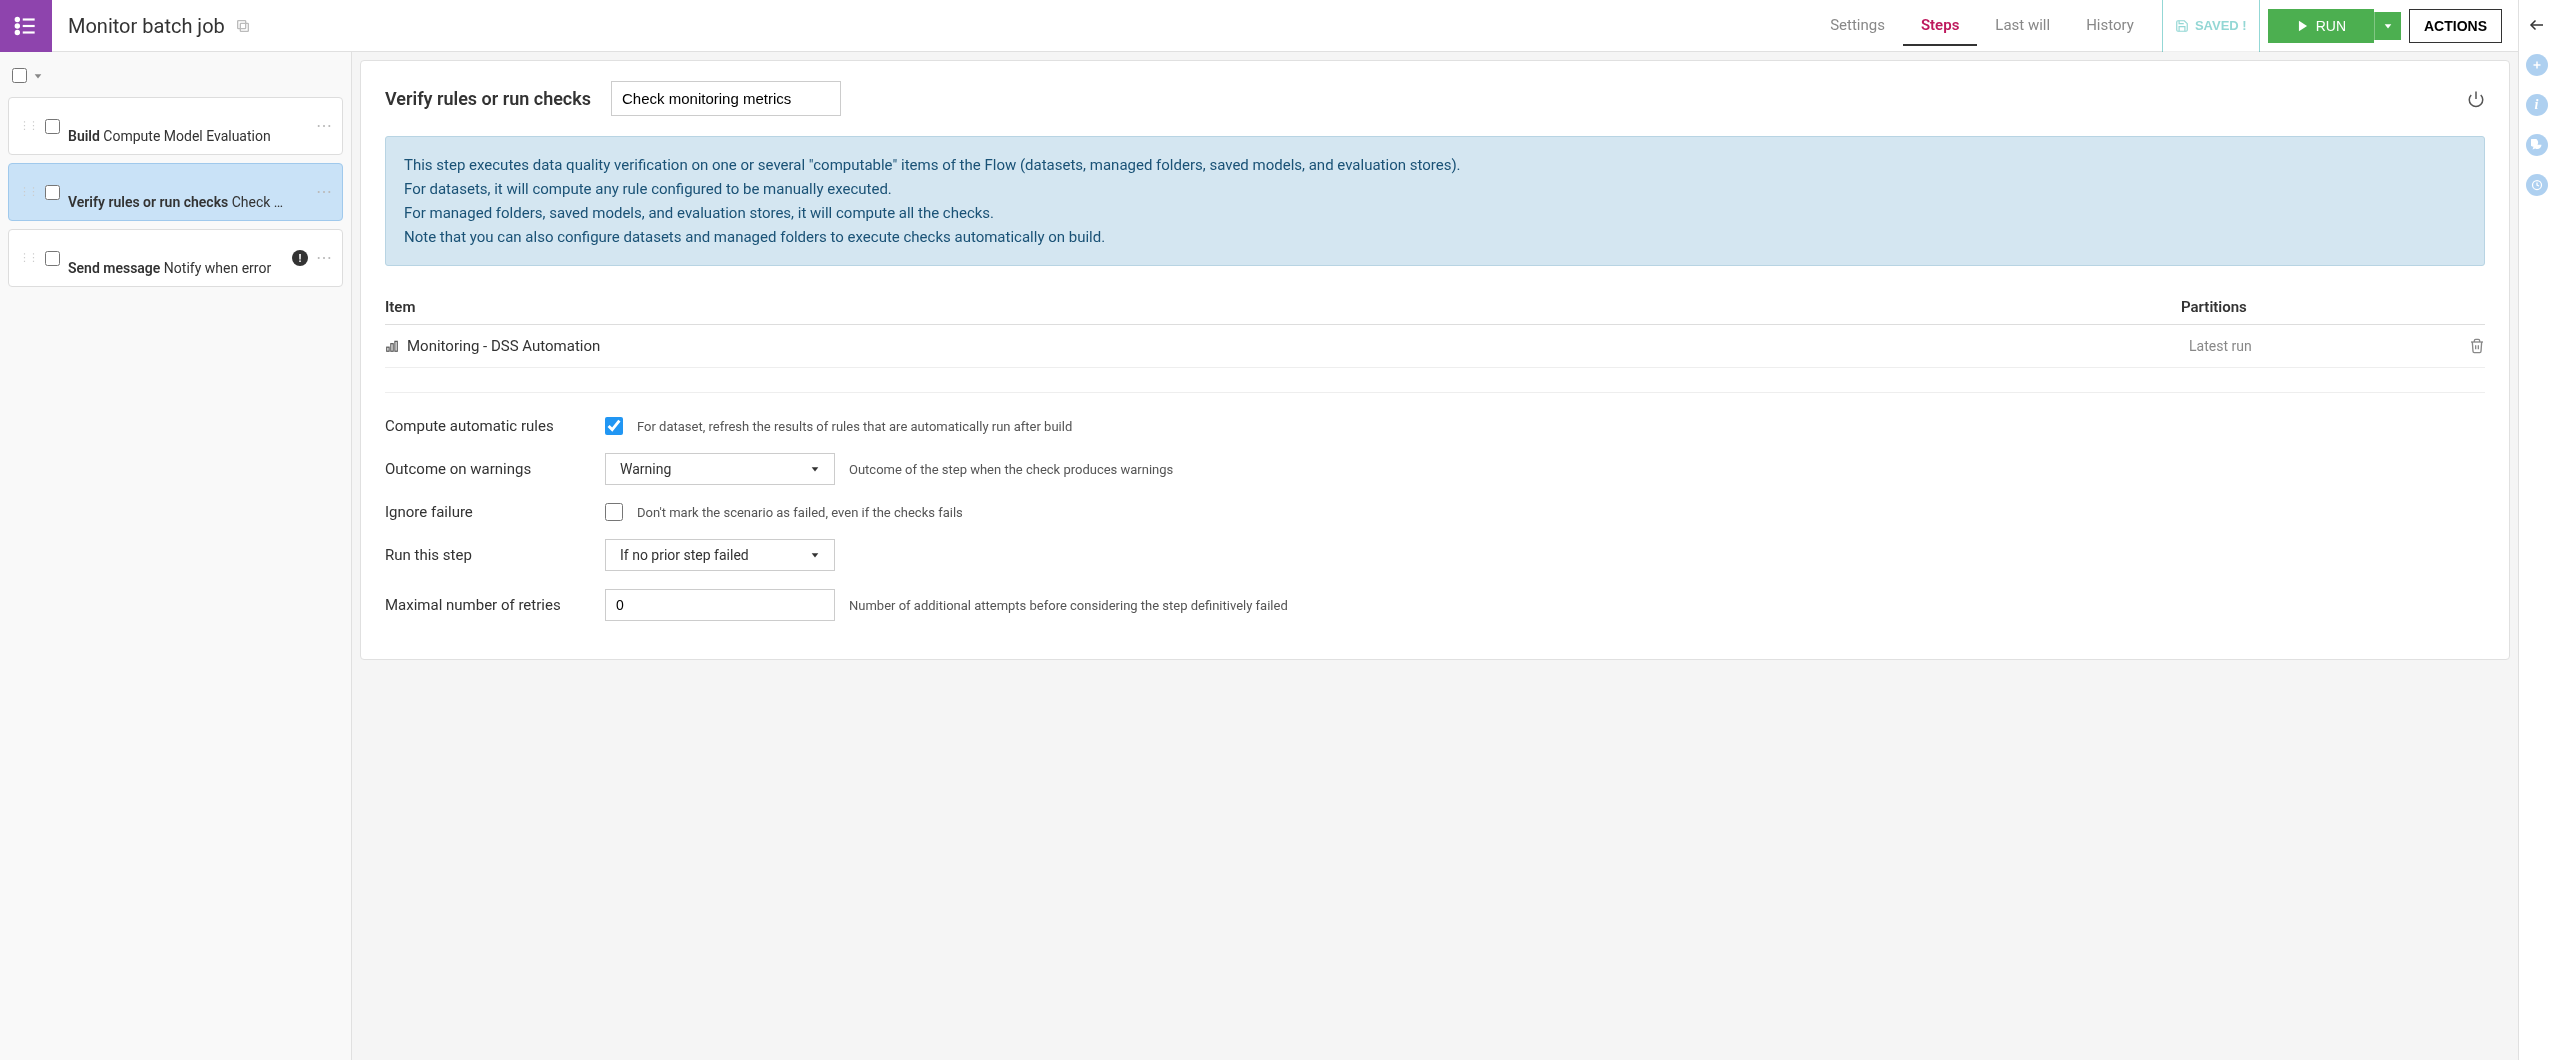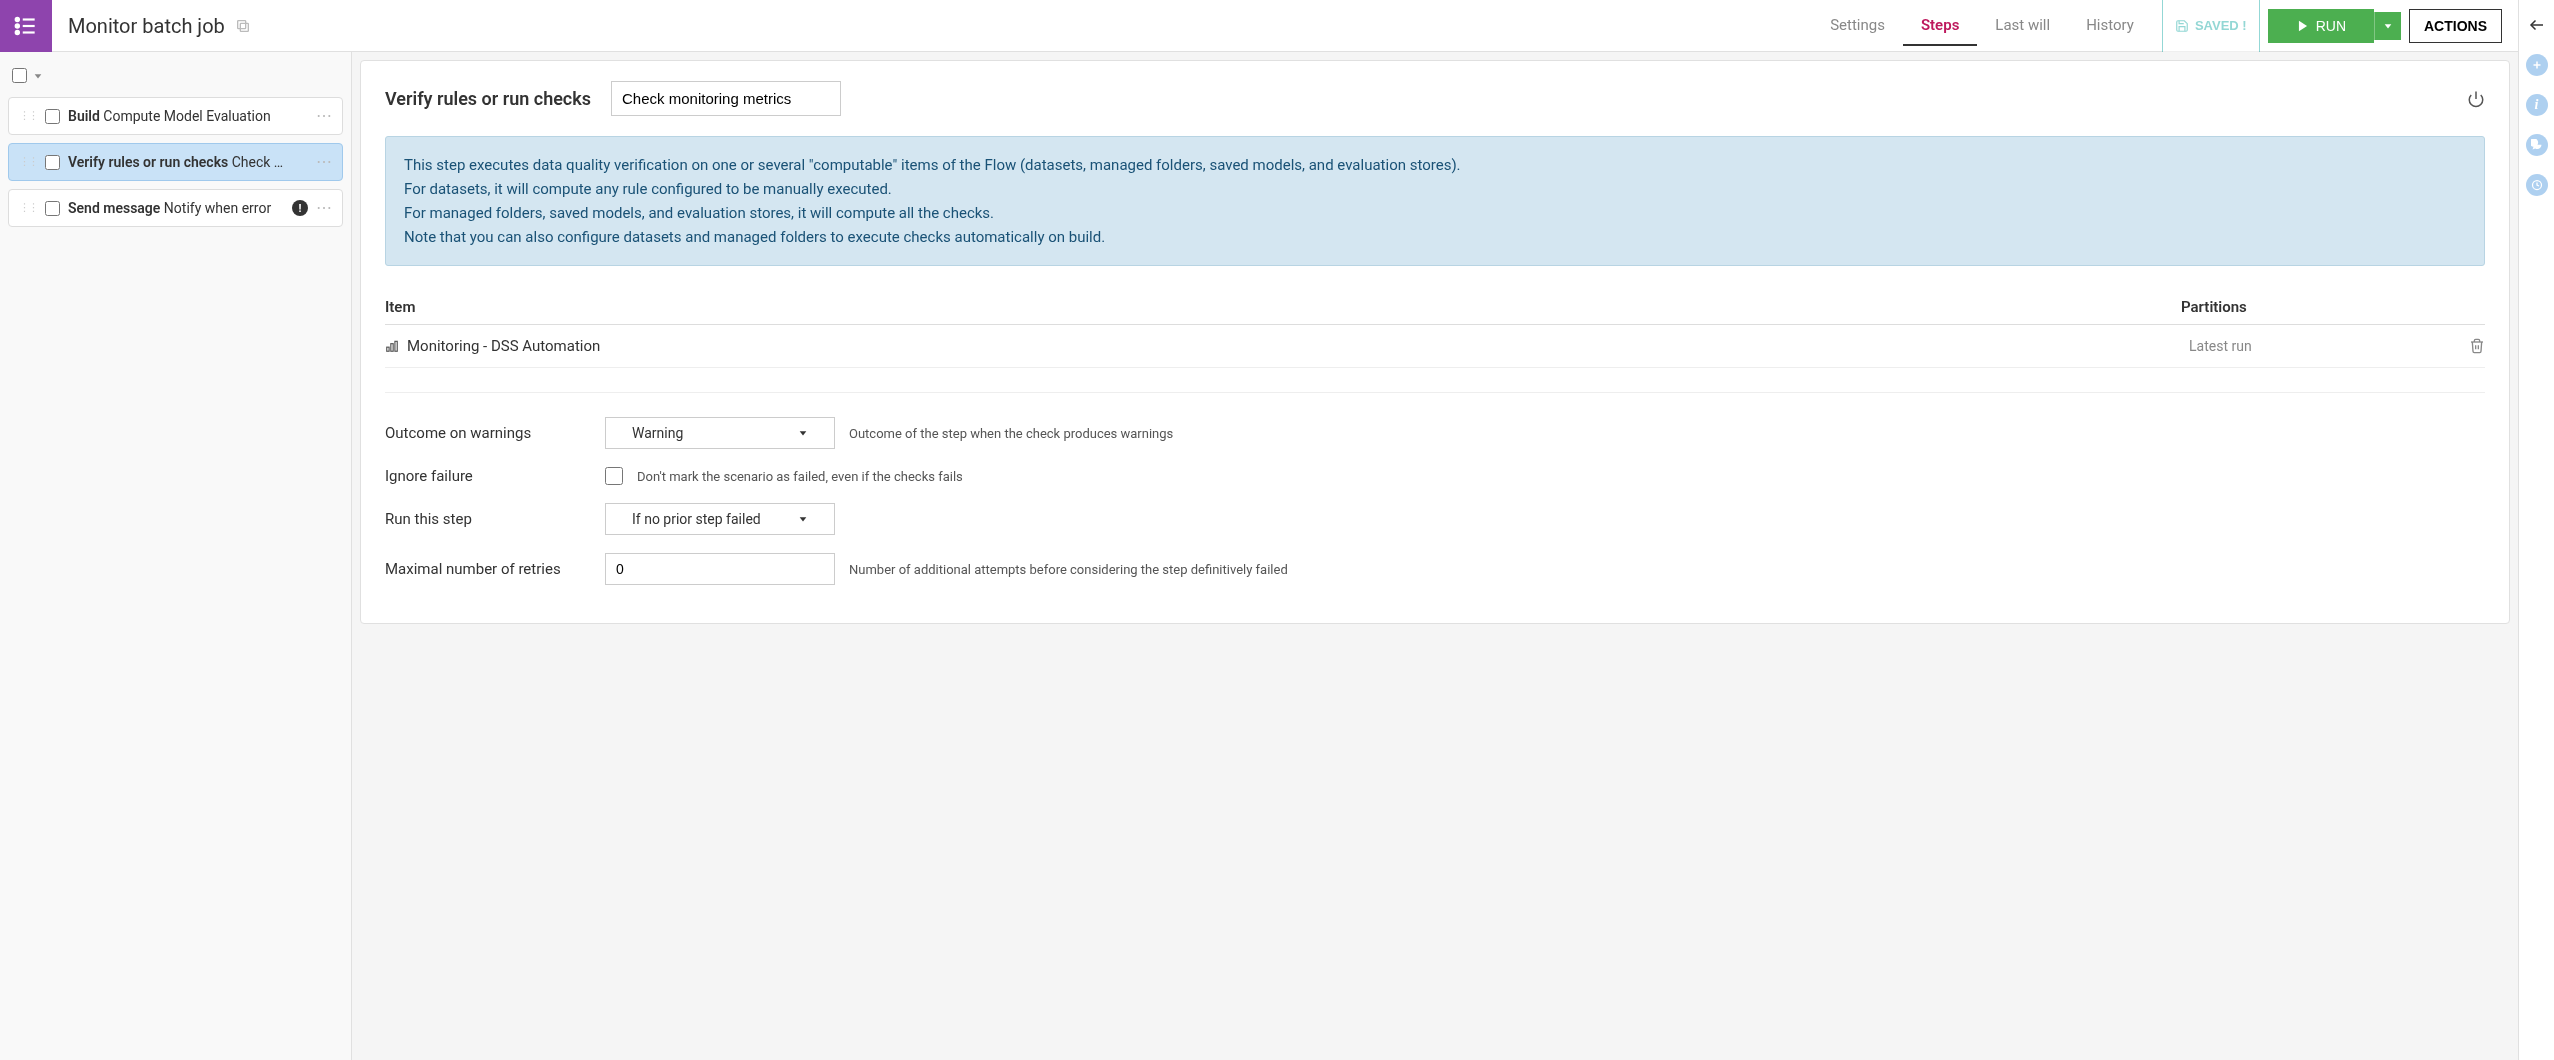--- a/index.html
+++ b/index.html
@@ -159,20 +159,21 @@
 .step-checkbox {
   width: 15px;
   height: 15px;
 }
 .step-text {
   flex: 1;
   font-size: 14px;
   white-space: nowrap;
   overflow: hidden;
   text-overflow: ellipsis;
+  margin-top: 20px;
 }
 .step-text b {
   font-weight: 600;
 }
 .step-badge {
   width: 16px;
   height: 16px;
   border-radius: 50%;
   background: #333;
   color: #fff;
@@ -305,21 +306,21 @@
   font-size: 13px;
   color: #555;
 }
 .checkbox-blue {
   width: 18px;
   height: 18px;
   accent-color: #2196f3;
 }
 .select-box {
   border: 1px solid #ccc;
-  padding: 7px 26px;
+  padding: 7px 14px;
   width: 230px;
   font-size: 14px;
   display: flex;
   justify-content: space-between;
   align-items: center;
   cursor: pointer;
   background: #fff;
 }
 .number-input {
   border: 1px solid #ccc;
@@ -489,20 +490,27 @@
               <path d="M19 6l-1 14a2 2 0 01-2 2H8a2 2 0 01-2-2L5 6"></path>
               <path d="M10 11v6M14 11v6"></path>
               <path d="M8 6V4a2 2 0 012-2h4a2 2 0 012 2v2"></path>
             </svg>
         </span>
       </div>
     </div>
 
     <div class="form-section">
 
+      <div class="form-row">
+        <div class="form-label">Compute automatic rules</div>
+        <div class="form-control-area">
+          <input type="checkbox" class="checkbox-blue" checked="" style="">
+          <span class="form-hint">For dataset, refresh the results of rules that are automatically run after build</span>
+        </div>
+      </div>
 
       <div class="form-row">
         <div class="form-label">Outcome on warnings</div>
         <div class="form-control-area">
           <div class="select-box">
             <span>Warning</span>
             <svg width="10" height="10" viewBox="0 0 24 24" fill="#333">
                 <polygon points="4 8 20 8 12 18"></polygon>
               </svg>
           </div>

